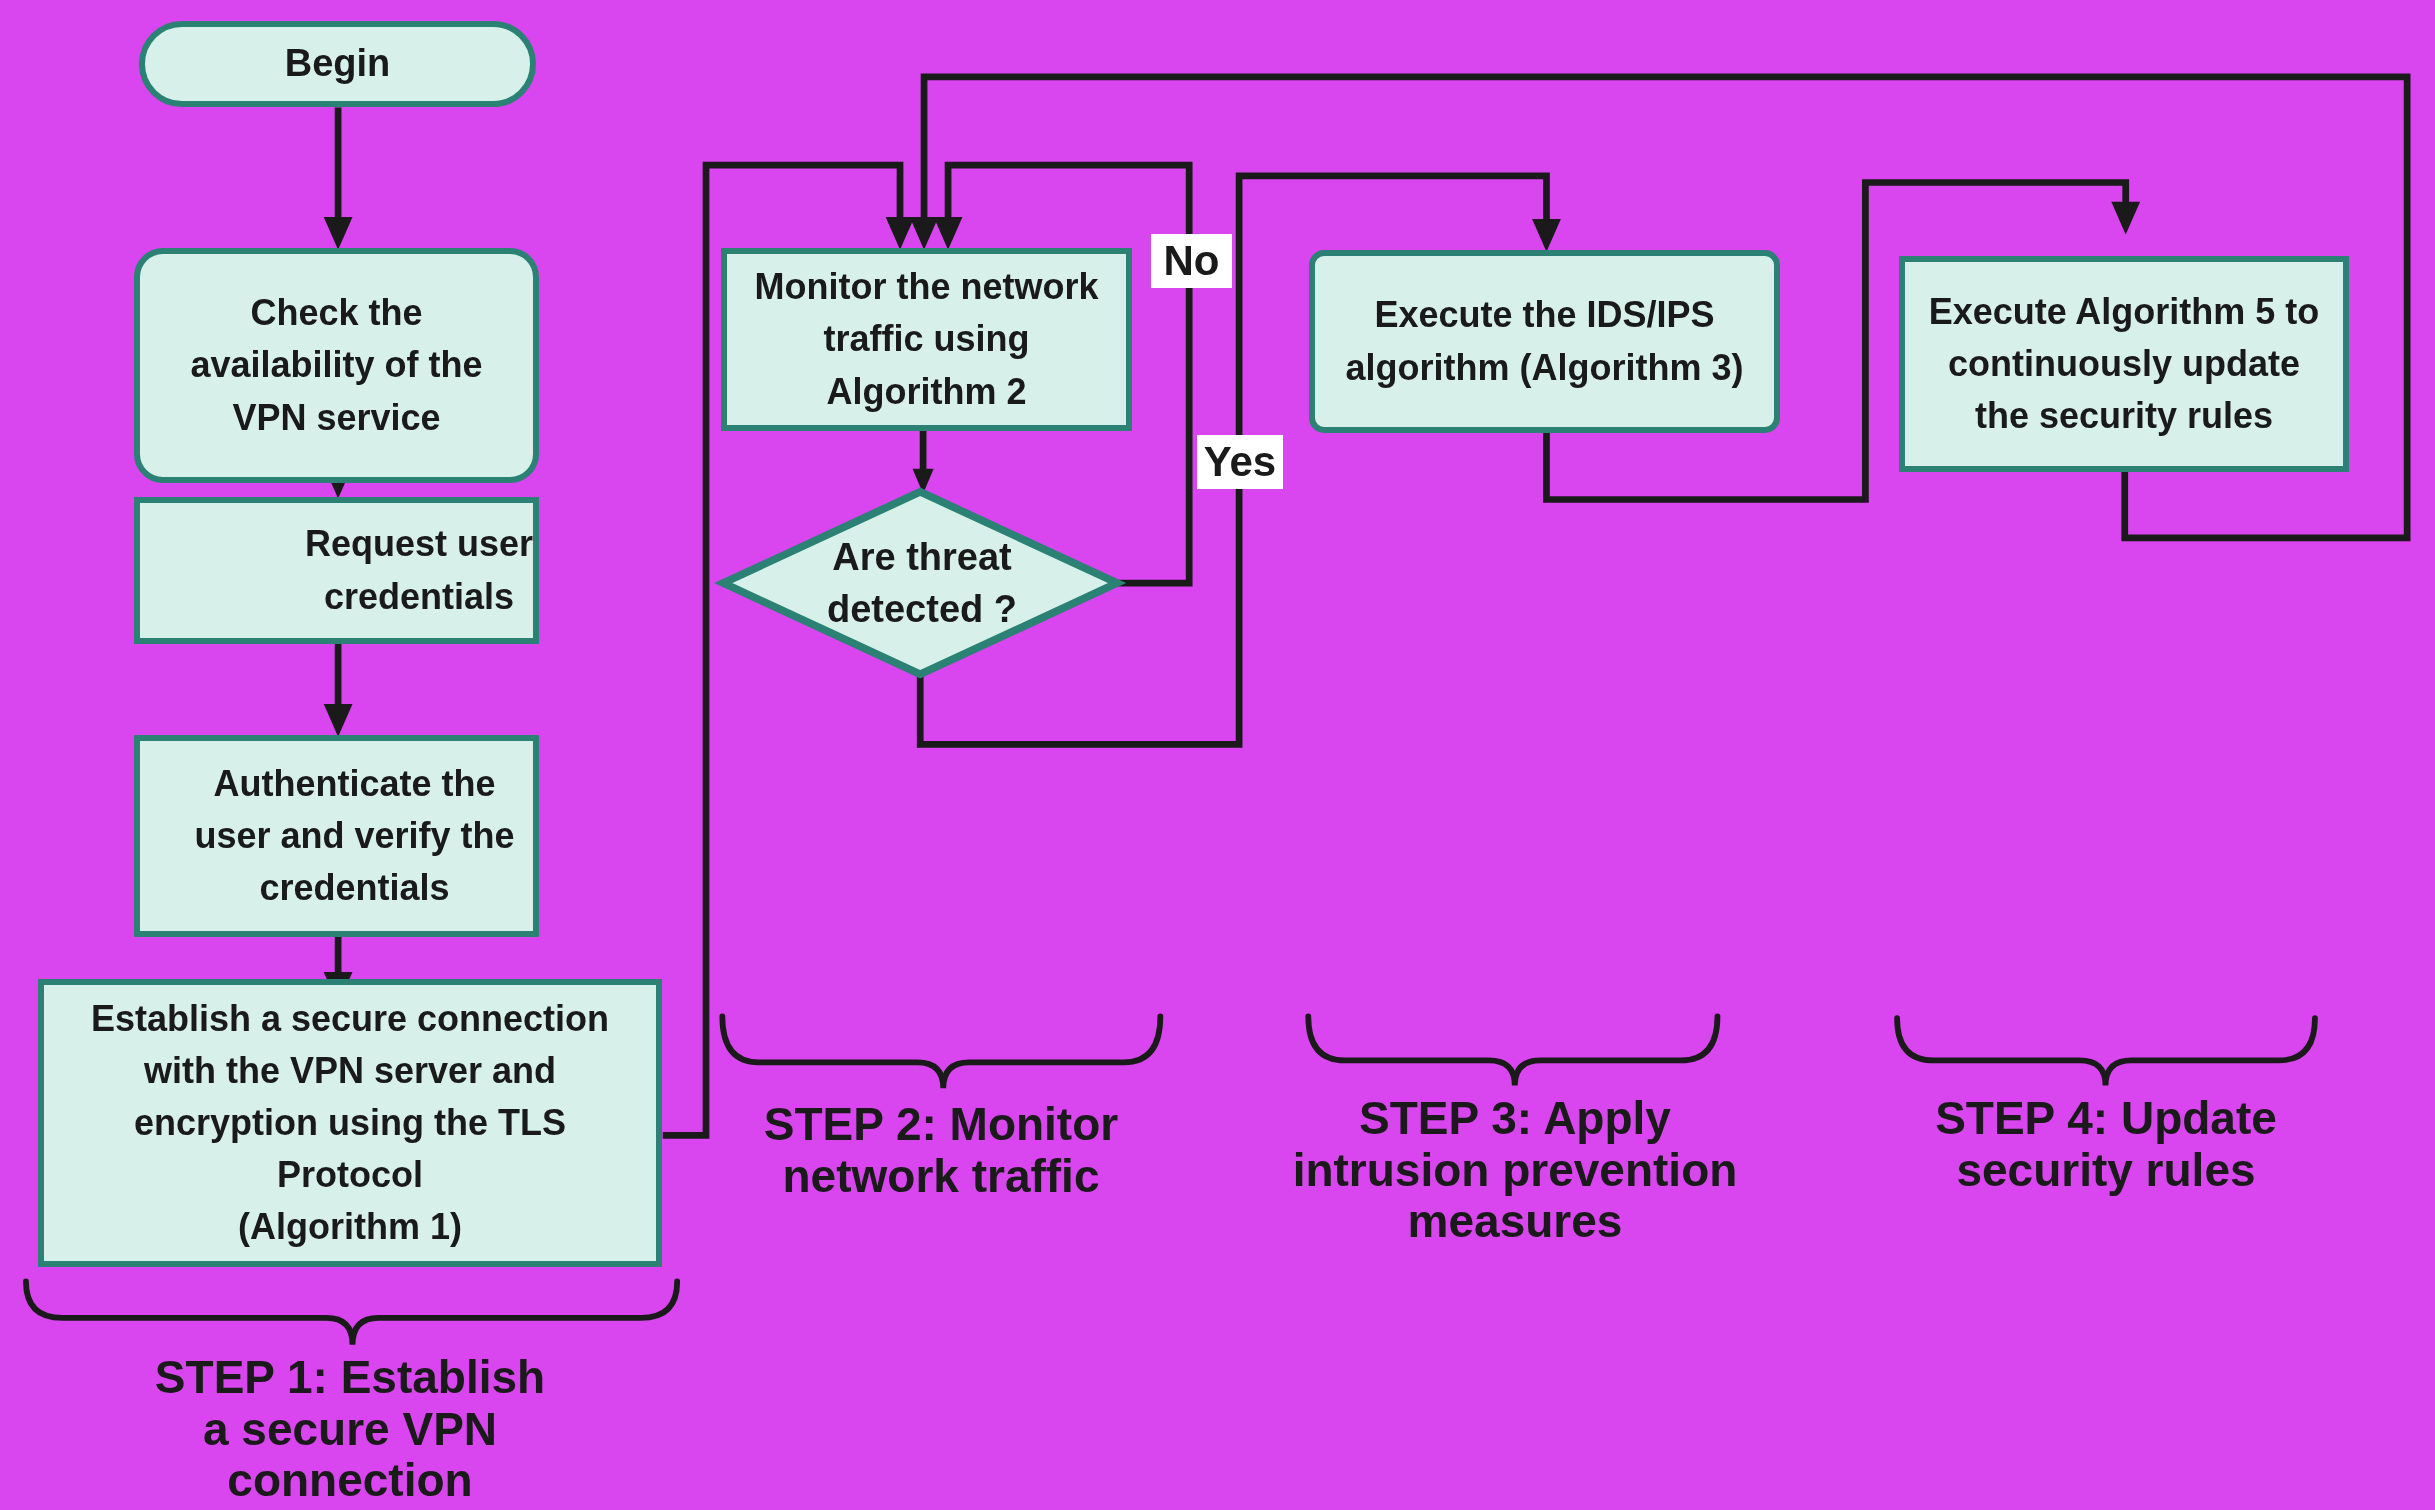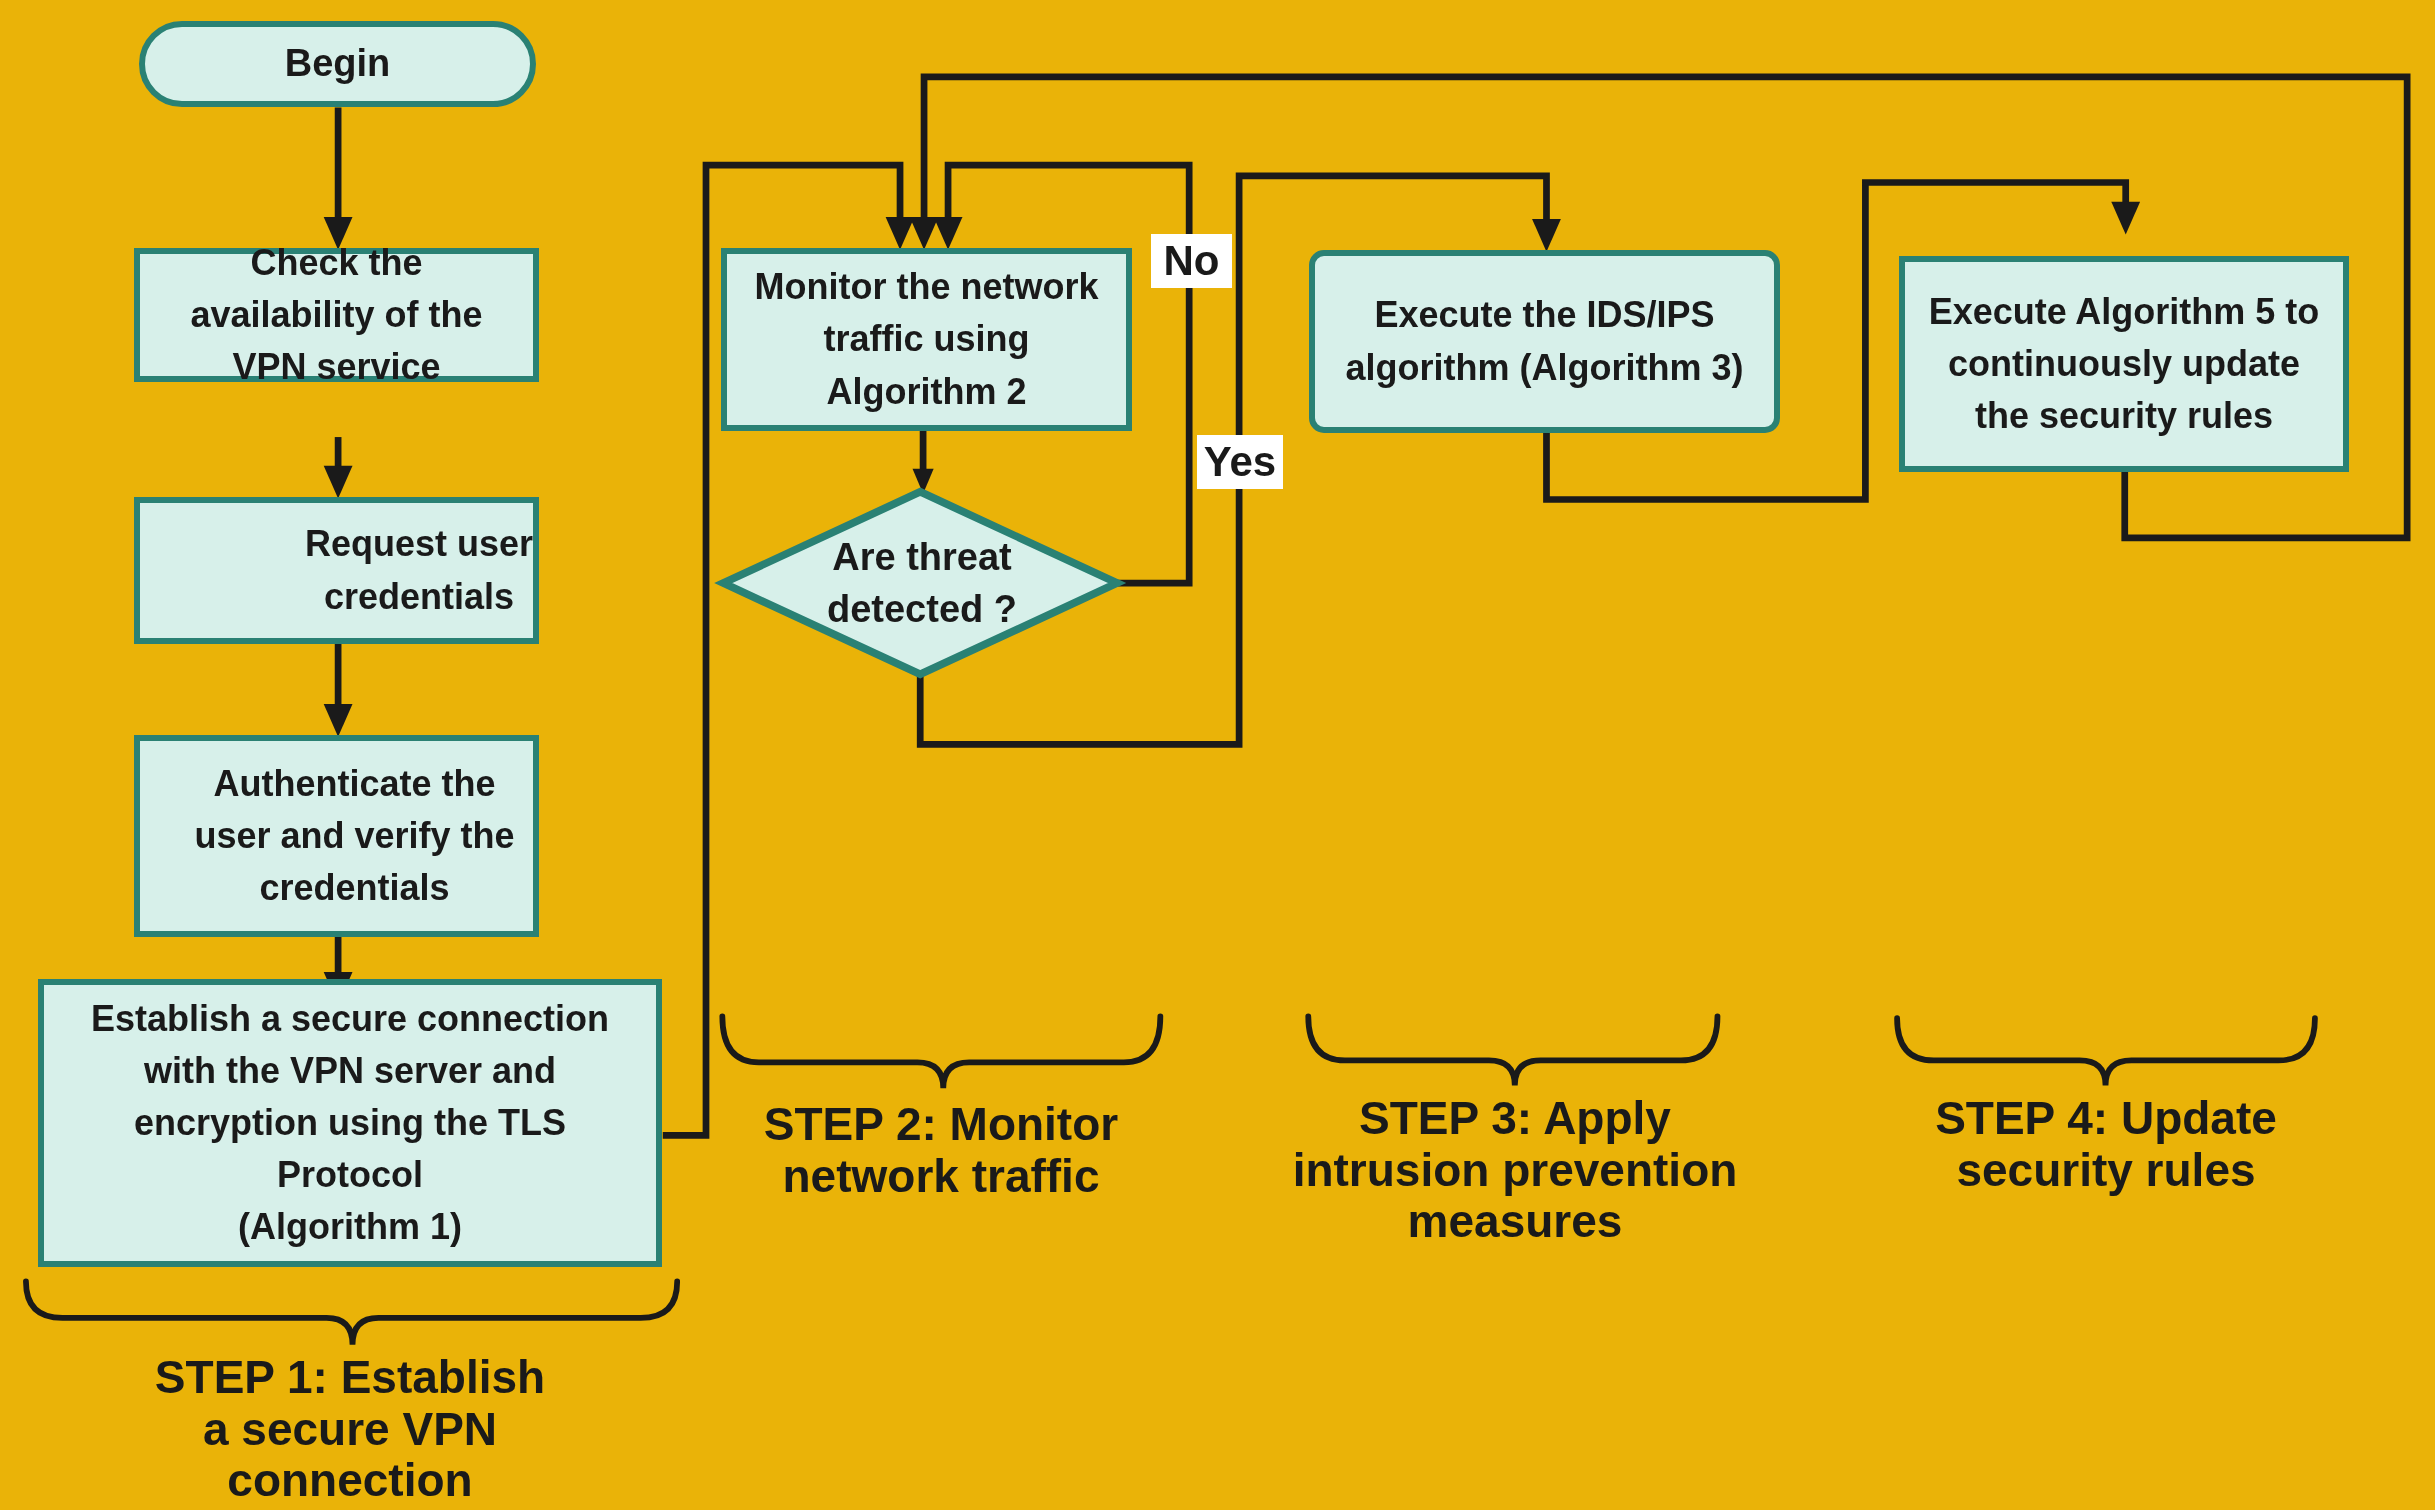--- a/index.html
+++ b/index.html
@@ -5,21 +5,21 @@
   :root{
     --teal:#2a8174;
     --mint:#d7f0ea;
     --ink:#1a1a1a;
   }
   html,body{margin:0;padding:0;background:#ffffff;}
   #canvas{
     position:relative;
     width:2435px;
     height:1510px;
-    background:#eab308;
+    background:#d946ef;
     font-family:"Liberation Sans", sans-serif;
     color:var(--ink);
     overflow:hidden;
   }
   #wires{position:absolute;left:0;top:0;width:2435px;height:1510px;}
   .node{
     position:absolute;
     box-sizing:border-box;
     border:6.7px solid var(--teal);
     background:var(--mint);
@@ -97,21 +97,21 @@
       <path d="M752,1058 Q752,1106 790,1106 L955,1106 Q982,1106 982,1133 Q982,1106 1009,1106 L1170,1106 Q1208,1106 1208,1058"></path>
       <path d="M1362,1058 Q1362,1104 1400,1104 L1550,1104 Q1577,1104 1577,1130 Q1577,1104 1604,1104 L1750,1104 Q1788,1104 1788,1058"></path>
       <path d="M1975,1060 Q1975,1104 2013,1104 L2165,1104 Q2192,1104 2192,1130 Q2192,1104 2219,1104 L2372,1104 Q2410,1104 2410,1060"></path>
     </g>
   </svg>
 
   <div class="node terminator" style="left:139px;top:21px;width:397px;height:86px;">
     <span>Begin</span>
   </div>
 
-  <div class="node" style="left:134px;top:248px;width:405px;height:134px;">
+  <div class="node" style="left:134px;top:248px;width:405px;height:235px;border-radius:29px;">
     <span>Check the
 availability of the
 VPN service</span>
   </div>
 
   <div class="node" style="left:134px;top:497px;width:405px;height:147px;justify-content:flex-end;">
     <span>Request user
 credentials</span>
   </div>
 

